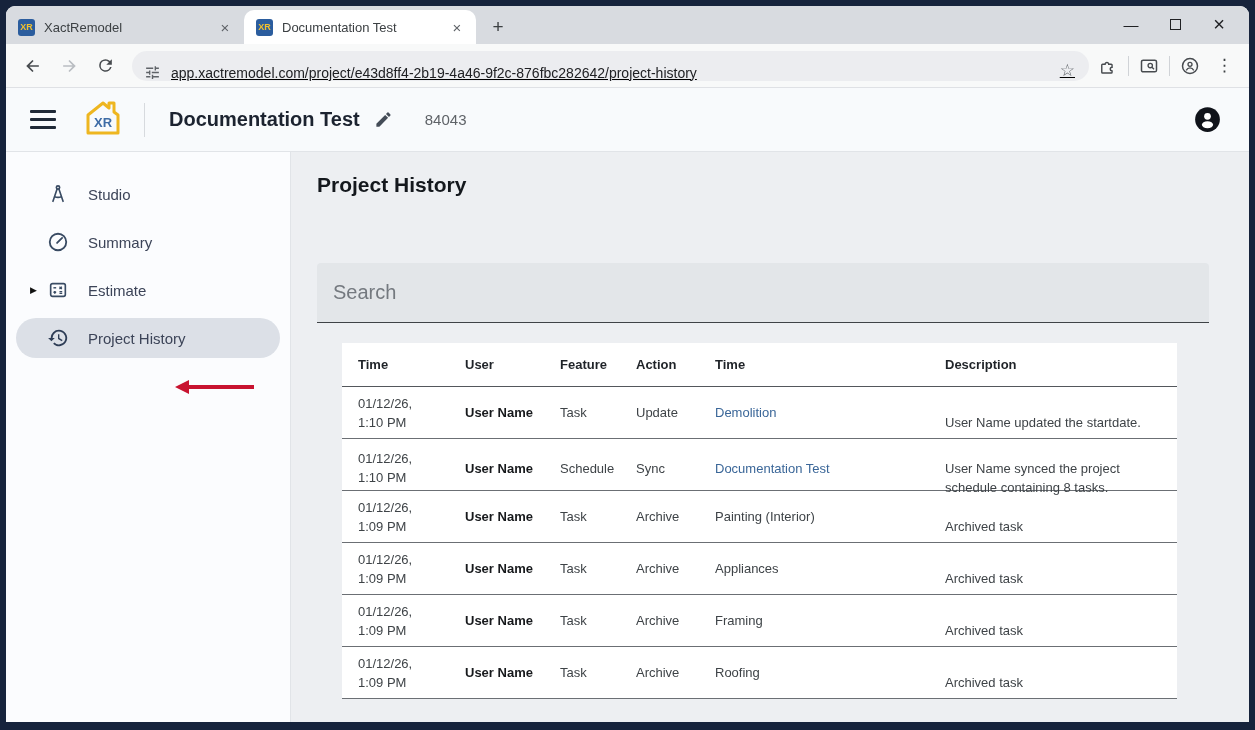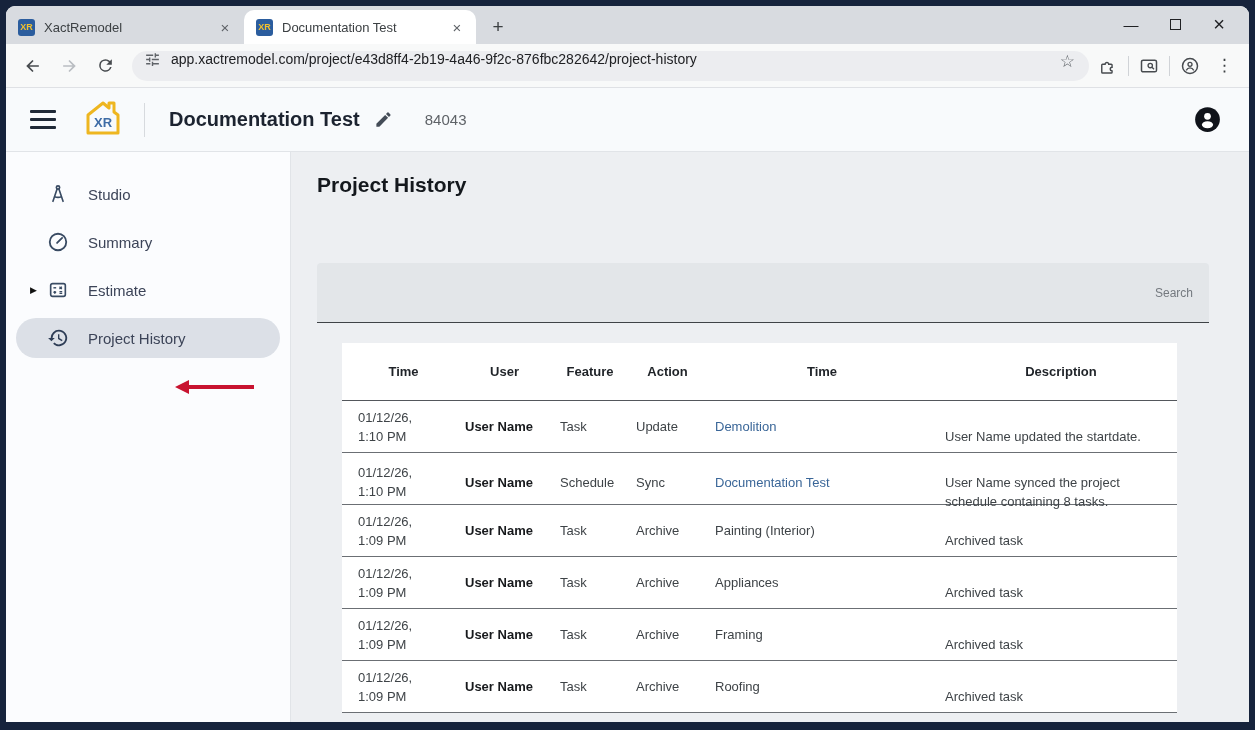--- a/index.html
+++ b/index.html
@@ -22,21 +22,21 @@
   .newtab { font-size:19px; color:#3c4043; width:28px; height:28px; margin:0 0 3px 8px; border-radius:50%;
             display:flex; align-items:center; justify-content:center; cursor:pointer; }
   .wincontrols { position:absolute; right:6px; top:0; height:36px; display:flex; align-items:center; gap:24px; padding-right:14px; }
   .winbtn { color:#202124; font-size:15px; cursor:pointer; display:flex; align-items:center; justify-content:center; width:20px; }
   .maxbox { width:11px; height:11px; border:1.5px solid #202124; }
   .winbtn.close { font-size:20px; font-weight:400; }
 
   
   .toolbar { height:44px; background:#f8f9f9; border-bottom:1px solid #dfe1e5; display:flex; align-items:center; padding:0 10px 0 12px; flex-shrink:0; }
   .navbtn { width:30px; height:30px; display:flex; align-items:center; justify-content:center; margin-right:6px; cursor:pointer; border-radius:50%; }
-  .urlbar { flex:1; height:30px; background:#ecedf0; border-radius:15px; display:flex; align-items:flex-start; padding:0 10px 0 12px; margin:0 6px; }
+  .urlbar { flex:1; height:30px; background:#ecedf0; border-radius:15px; display:flex; align-items:flex-end; padding:0 10px 0 12px; margin:0 6px;text-decoration:underline; }
   .url-text { font-size:14px; color:#202124; flex:1; white-space:nowrap; overflow:hidden; }
   .star { font-size:17px; color:#5f6368; cursor:pointer; padding:0 4px; }
   .tool-icons { display:flex; align-items:center; gap:10px; padding-left:4px; }
   .tool-sep { width:1px; height:20px; background:#d0d3d7; }
   .kebab { font-size:17px; color:#3c4043; padding:0 6px; cursor:pointer; }
 
   
   .appheader { height:64px; background:#f8fafc; border-bottom:1px solid #e1e4e8; display:flex; align-items:center; padding:0 28px 0 24px; flex-shrink:0; }
   .hamburger { width:26px; display:flex; flex-direction:column; gap:5px; cursor:pointer; margin-right:26px; }
   .hamburger span { height:3px; background:#1f2937; border-radius:1px; }
@@ -56,27 +56,27 @@
   .nav-item .label { font-size:15px; color:#3c4458; }
   .nav-item.selected { background:#dce0e7; height:40px; margin:4px 10px; }
   .annot-arrow { position:absolute; top:228px; left:169px; width:80px; height:14px; pointer-events:none; }
   .annot-arrow .head { position:absolute; left:0; top:0; width:0; height:0;
       border-top:7px solid transparent; border-bottom:7px solid transparent; border-right:14px solid #c81330; }
   .annot-arrow .shaft { position:absolute; left:13px; top:5px; width:66px; height:4px; background:#c81330; }
 
   .main { flex:1; background:#edeff2; padding:21px 0 0 26px; min-width:0; overflow:hidden; }
   .page-title { font-size:21px; font-weight:bold; color:#14181d; }
   .searchbox { margin-top:66px; width:892px; height:60px; background:#e3e6e9; border:none;
-               border-bottom:1px solid #3f4347; padding:0 16px; font-size:12px; color:#c2410c;
-               font-family:"Liberation Sans", sans-serif; border-radius:4px 4px 0 0;text-align:right; }
+               border-bottom:1px solid #3f4347; padding:0 16px; font-size:20px; color:#c2410c;
+               font-family:"Liberation Sans", sans-serif; border-radius:4px 4px 0 0; }
   .searchbox::placeholder { color:#74797f; }
 
   .tablewrap { margin:20px 0 0 25px; width:835px; background:#fff; }
   .thead, .trow { display:grid; grid-template-columns:107px 95px 76px 79px 230px 1fr; align-items:center; }
-  .thead { height:58px; border-bottom:1px solid #53575c;text-align:center; }
+  .thead { height:44px; border-bottom:1px solid #53575c; }
   .th { font-size:13px; font-weight:bold; color:#1f2328; padding-left:16px; }
   .trow { height:52px; border-bottom:1px solid #6b6f74; }
   .td { font-size:13px; color:#3e4347; padding-left:16px; line-height:19px; }
   .td.time span { display:block; }
   .td.user { font-weight:bold; color:#17191c; }
   .td.desc { padding-right:16px;margin-top:20px; }
   .td.name.link { color:#3a6698; cursor:pointer; }
 </style>
 </head>
 <body>

